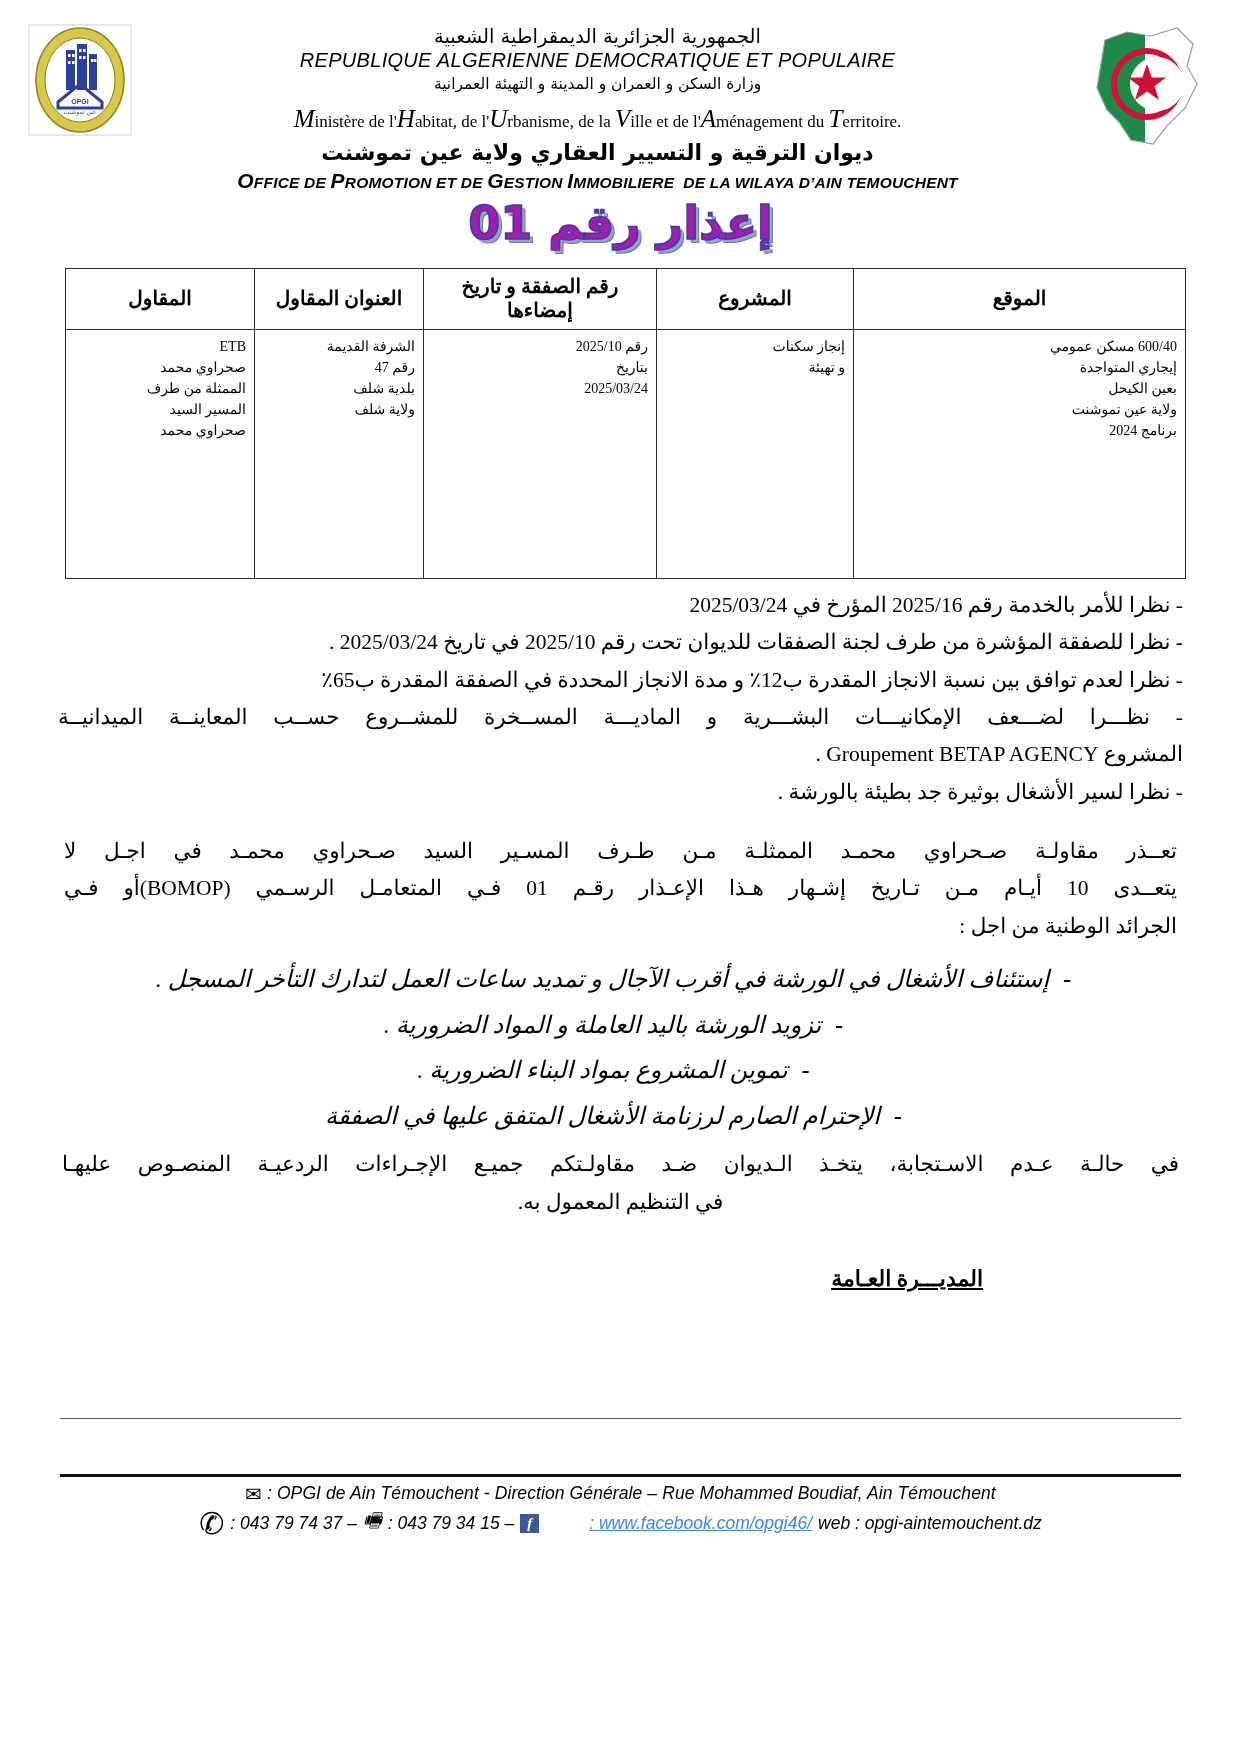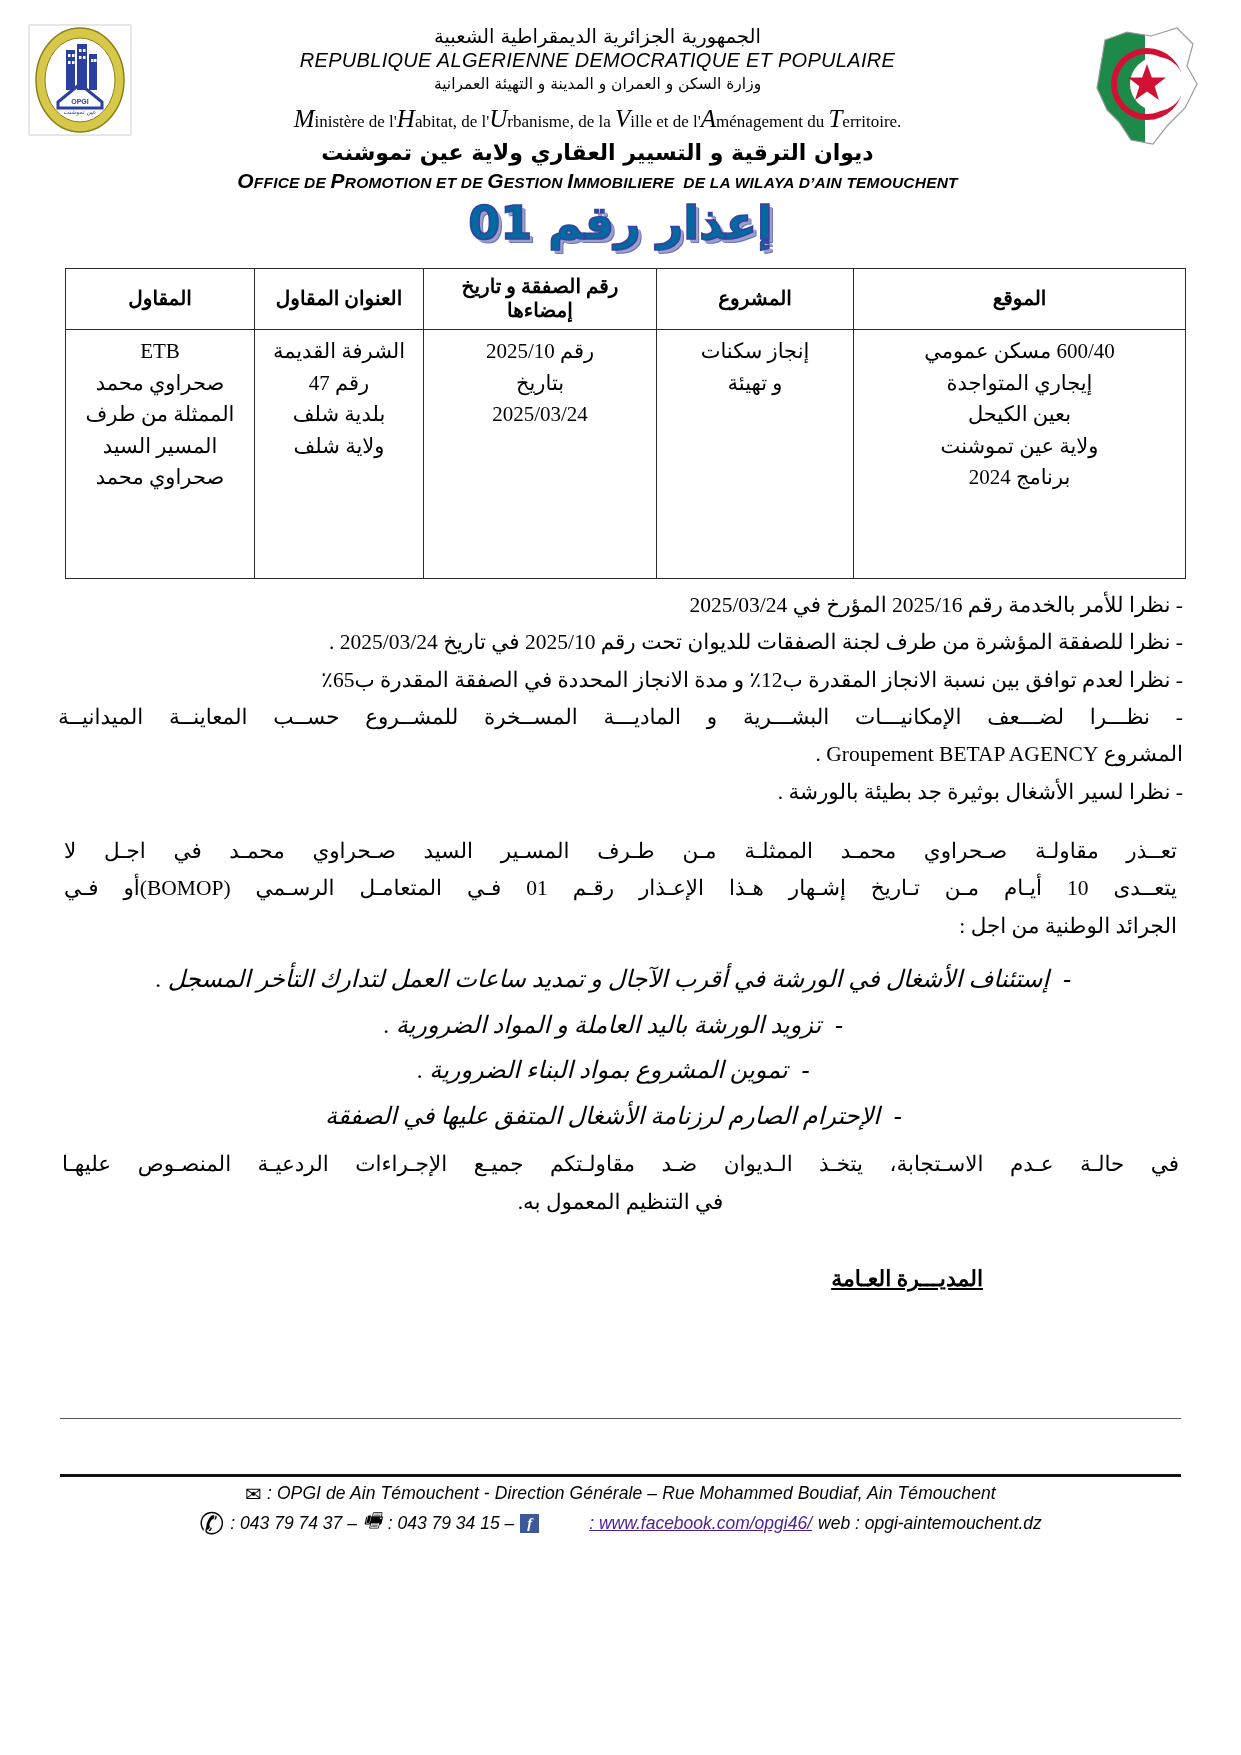--- a/index.html
+++ b/index.html
@@ -109,21 +109,21 @@
     height: 62px;
     position: relative;
   }
   .wordart {
     display: inline-block;
     direction: rtl;
     font-family: "DejaVu Sans", sans-serif;
     font-weight: bold;
     font-size: 46px;
     line-height: 1;
-    color: #0369a1;
+    color: #a21caf;
     -webkit-text-stroke: 1.6px #3b3fa0;
     text-shadow: 3px 3px 0 #9aa0cc, 4px 4px 0 #6f76b4;
     letter-spacing: 1px;
     padding: 2px 6px;
   }
 
   
   .tbl-wrap {
     margin: 8px 55px 0 55px;
   }
@@ -141,22 +141,21 @@
   }
   table.main th {
     text-align: center;
     vertical-align: middle;
     font-weight: bold;
     font-size: 20px;
     height: 48px;
     line-height: 1.18;
   }
   table.main td {
-    text-align: center;
-    font-size: 21px;
+    font-size: 14px;
     line-height: 1.5;
     height: 236px;
   }
   .col-maqawil  { width: 172px; }
   .col-onwan    { width: 152px; }
   .col-safqa    { width: 216px; }
   .col-machrou  { width: 180px; }
   .col-mawqi    { width: 315px; }
   td .ltr { direction: ltr; unicode-bidi: embed; display: inline-block; }
 
@@ -250,21 +249,21 @@
   }
   .foot-line2 {
     font-size: 17.5px;
     font-style: italic;
     display: flex;
     align-items: center;
     justify-content: center;
     gap: 6px;
     flex-wrap: nowrap;
   }
-  .foot-line2 a { color: #4c1d95; text-decoration: underline; margin-left: 44px; }
+  .foot-line2 a { color: #3b82f6; text-decoration: underline; margin-left: 44px; }
   .ico {
     display: inline-block;
     vertical-align: middle;
   }
   .ico-phone {
     font-size: 30px;
     font-family: "DejaVu Sans", sans-serif;
     line-height: 1;
     position: relative;
     top: 1px;

